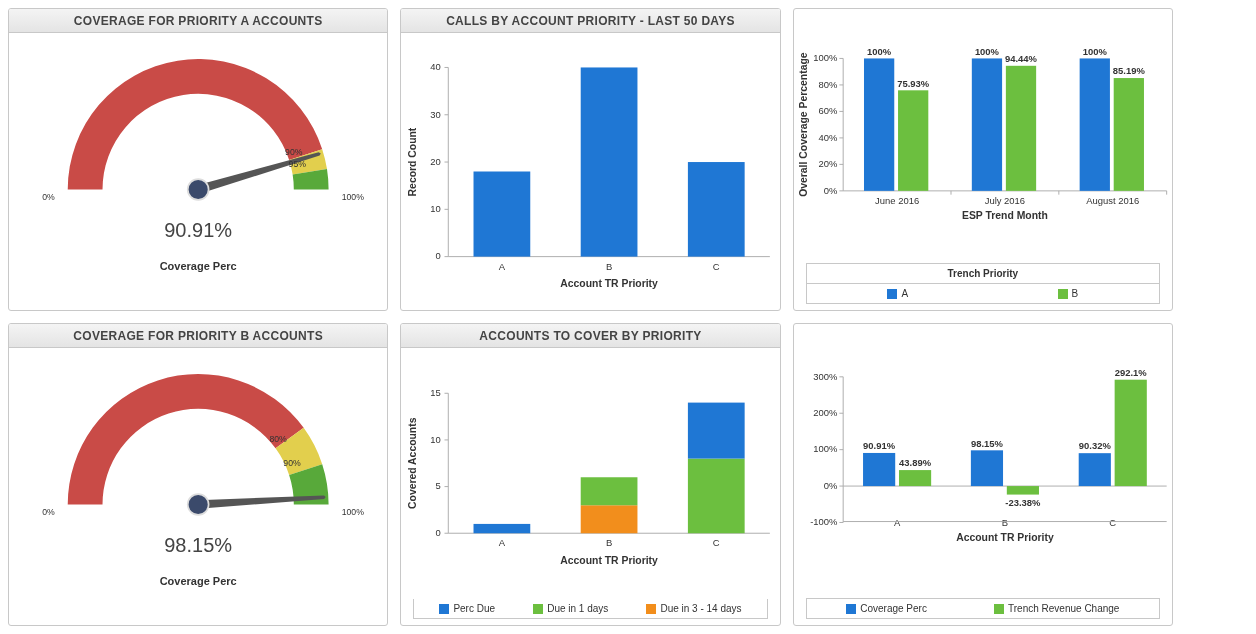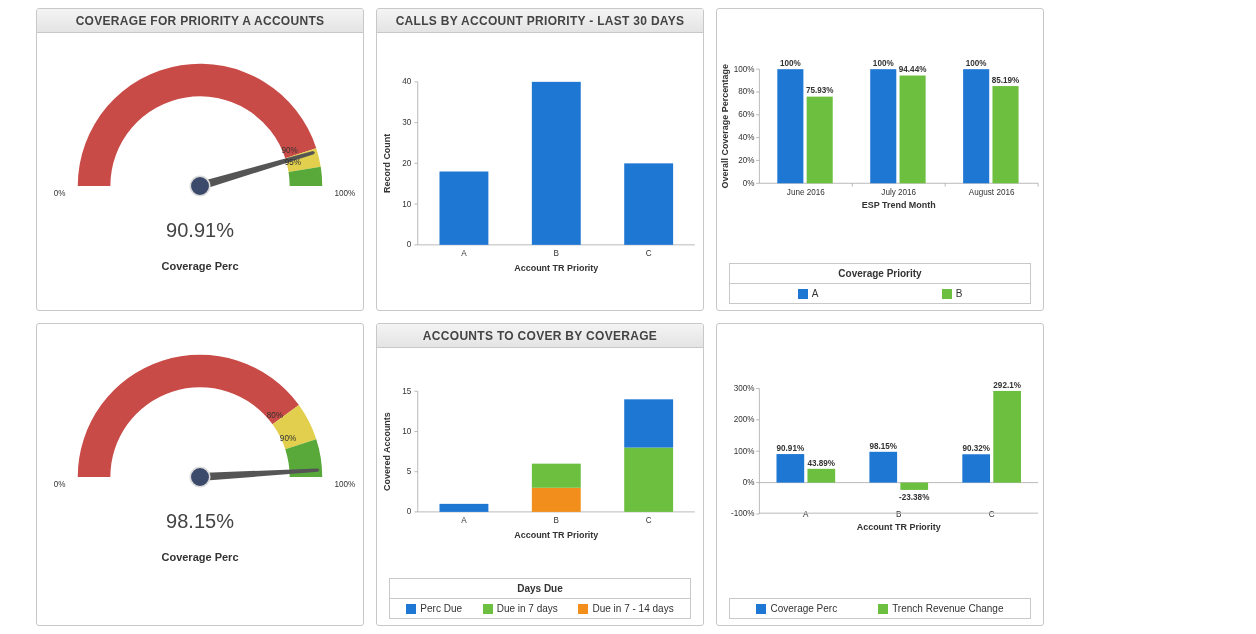--- a/index.html
+++ b/index.html
@@ -9,23 +9,22 @@
     font-family: Arial, Helvetica, sans-serif;
     background: #ffffff;
     font-size: 11px;
     color: #333;
   }
   .grid {
     display: grid;
     grid-template-columns: 1fr 1fr 1fr;
     grid-template-rows: 1fr 1fr;
     gap: 12px;
-    width: 1008px;
+    width: 1165px;
     height: 618px;
-    margin-left: 28px;
   }
   .panel {
     border: 1px solid #c8c8c8;
     border-radius: 3px;
     display: flex;
     flex-direction: column;
     overflow: hidden;
     background: #fff;
   }
   .panel-header {
@@ -106,21 +105,21 @@
         <div class="gauge-value">90.91%</div>
         <div class="gauge-caption">Coverage Perc</div>
       </div>
     </div>
   </div>
 
   <div class="panel" style="position:relative">
     <div class="collapse-btn">
       <span>▾</span>
     </div>
-    <div class="panel-header">CALLS BY ACCOUNT PRIORITY - LAST 30 DAYS</div>
+    <div class="panel-header">CALLS BY ACCOUNT PRIORITY - LAST 50 DAYS</div>
     <div class="panel-body">
       <svg id="svg-calls" viewBox="0 0 400 260" width="100%" height="100%">
           <line x1="50" y1="220" x2="46" y2="220" class="tick-line"></line>
           <text x="42" y="223" class="tick-label" text-anchor="end">0</text>
           <line x1="50" y1="170" x2="46" y2="170" class="tick-line"></line>
           <text x="42" y="173" class="tick-label" text-anchor="end">10</text>
           <line x1="50" y1="120" x2="46" y2="120" class="tick-line"></line>
           <text x="42" y="123" class="tick-label" text-anchor="end">20</text>
           <line x1="50" y1="70" x2="46" y2="70" class="tick-line"></line>
           <text x="42" y="73" class="tick-label" text-anchor="end">30</text>
@@ -172,36 +171,37 @@
           <rect x="302" y="18" width="32" height="140" fill="#1f77d4"></rect>
           <text x="318" y="14" class="data-label" text-anchor="middle">100%</text>
           <rect x="338" y="38.733999999999995" width="32" height="119.266" fill="#6cbf3f"></rect>
           <text x="354" y="34.733999999999995" class="data-label" text-anchor="middle">85.19%</text>
           <text x="337" y="172" class="tick-label" text-anchor="middle">August 2016</text>
           <line x1="394" y1="158" x2="394" y2="162" class="tick-line"></line>
           <text x="223" y="188" class="axis-label" text-anchor="middle">ESP Trend Month</text>
           <text x="0" y="0" class="axis-label" text-anchor="middle" transform="translate(14 88) rotate(-90)">Overall Coverage Percentage</text>
         </svg>
       <div class="legend-box">
-        <div style="font-weight:bold">Coverage Priority</div>
+        <div style="font-weight:bold">Trench Priority</div>
       </div>
       <div class="legend-box" style="border-top:none;margin-top:-6px">
         <div class="legend-item">
             <span class="legend-swatch" style="background:#1f77d4"></span>
             <span>A</span>
           </div>
         <div class="legend-item">
             <span class="legend-swatch" style="background:#6cbf3f"></span>
             <span>B</span>
           </div>
       </div>
     </div>
   </div>
 
   <div class="panel">
+    <div class="panel-header">COVERAGE FOR PRIORITY B ACCOUNTS</div>
     <div class="panel-body">
       <div class="gauge-wrap">
         <svg viewBox="0 0 400 230" width="100%" height="200">
           <g transform="translate(200,180)">
 
             <path d="M -150 0 A 150 150 0 0 1 121.35 -88.17 L 89.0 -64.66 A 110 110 0 0 0 -110 0 Z" fill="#c94b47"></path>
 
             <path d="M 121.35 -88.17 A 150 150 0 0 1 142.66 -46.35 L 104.62 -33.99 A 110 110 0 0 0 89.0 -64.66 Z" fill="#e2cf4d"></path>
 
             <path d="M 142.66 -46.35 A 150 150 0 0 1 150 0 L 110 0 A 110 110 0 0 0 104.62 -33.99 Z" fill="#58a93a"></path>
@@ -217,21 +217,21 @@
             <text x="98" y="-44" class="tick-label">90%</text>
           </g>
         </svg>
         <div class="gauge-value">98.15%</div>
         <div class="gauge-caption">Coverage Perc</div>
       </div>
     </div>
   </div>
 
   <div class="panel">
-    <div class="panel-header">ACCOUNTS TO COVER BY COVERAGE</div>
+    <div class="panel-header">ACCOUNTS TO COVER BY PRIORITY</div>
     <div class="panel-body" style="display:flex;flex-direction:column">
       <svg id="svg-cover" viewBox="0 0 400 200" width="100%" style="flex:1">
           <line x1="50" y1="160" x2="46" y2="160" class="tick-line"></line>
           <text x="42" y="163" class="tick-label" text-anchor="end">0</text>
           <line x1="50" y1="110.66666666666667" x2="46" y2="110.66666666666667" class="tick-line"></line>
           <text x="42" y="113.66666666666667" class="tick-label" text-anchor="end">5</text>
           <line x1="50" y1="61.33333333333334" x2="46" y2="61.33333333333334" class="tick-line"></line>
           <text x="42" y="64.33333333333334" class="tick-label" text-anchor="end">10</text>
           <line x1="50" y1="12" x2="46" y2="12" class="tick-line"></line>
           <text x="42" y="15" class="tick-label" text-anchor="end">15</text>
@@ -241,35 +241,32 @@
           <text x="106.66666666666666" y="174" class="tick-label" text-anchor="middle">A</text>
           <rect x="190" y="130.4" width="60" height="29.6" fill="#f28e1c"></rect>
           <rect x="190" y="100.80000000000001" width="60" height="29.6" fill="#6cbf3f"></rect>
           <text x="220" y="174" class="tick-label" text-anchor="middle">B</text>
           <rect x="303.3333333333333" y="81.06666666666666" width="60" height="78.93333333333334" fill="#6cbf3f"></rect>
           <rect x="303.3333333333333" y="21.86666666666666" width="60" height="59.2" fill="#1f77d4"></rect>
           <text x="333.3333333333333" y="174" class="tick-label" text-anchor="middle">C</text>
           <text x="220" y="192" class="axis-label" text-anchor="middle">Account TR Priority</text>
           <text x="0" y="0" class="axis-label" text-anchor="middle" transform="translate(16 86) rotate(-90)">Covered Accounts</text>
         </svg>
-      <div class="legend-box">
-        <div style="font-weight:bold">Days Due</div>
-      </div>
       <div class="legend-box" style="border-top:none;margin-top:-6px">
         <div class="legend-item">
             <span class="legend-swatch" style="background:#1f77d4"></span>
             <span>Perc Due</span>
           </div>
         <div class="legend-item">
             <span class="legend-swatch" style="background:#6cbf3f"></span>
-            <span>Due in 7 days</span>
+            <span>Due in 1 days</span>
           </div>
         <div class="legend-item">
             <span class="legend-swatch" style="background:#f28e1c"></span>
-            <span>Due in 7 - 14 days</span>
+            <span>Due in 3 - 14 days</span>
           </div>
       </div>
     </div>
   </div>
 
   <div class="panel">
     <div class="panel-body" style="display:flex;flex-direction:column">
       <svg id="svg-rev" viewBox="0 0 400 210" width="100%" style="flex:1">
           <line x1="52" y1="170" x2="48" y2="170" class="tick-line"></line>
           <text x="46" y="173" class="tick-label" text-anchor="end">-100%</text>

